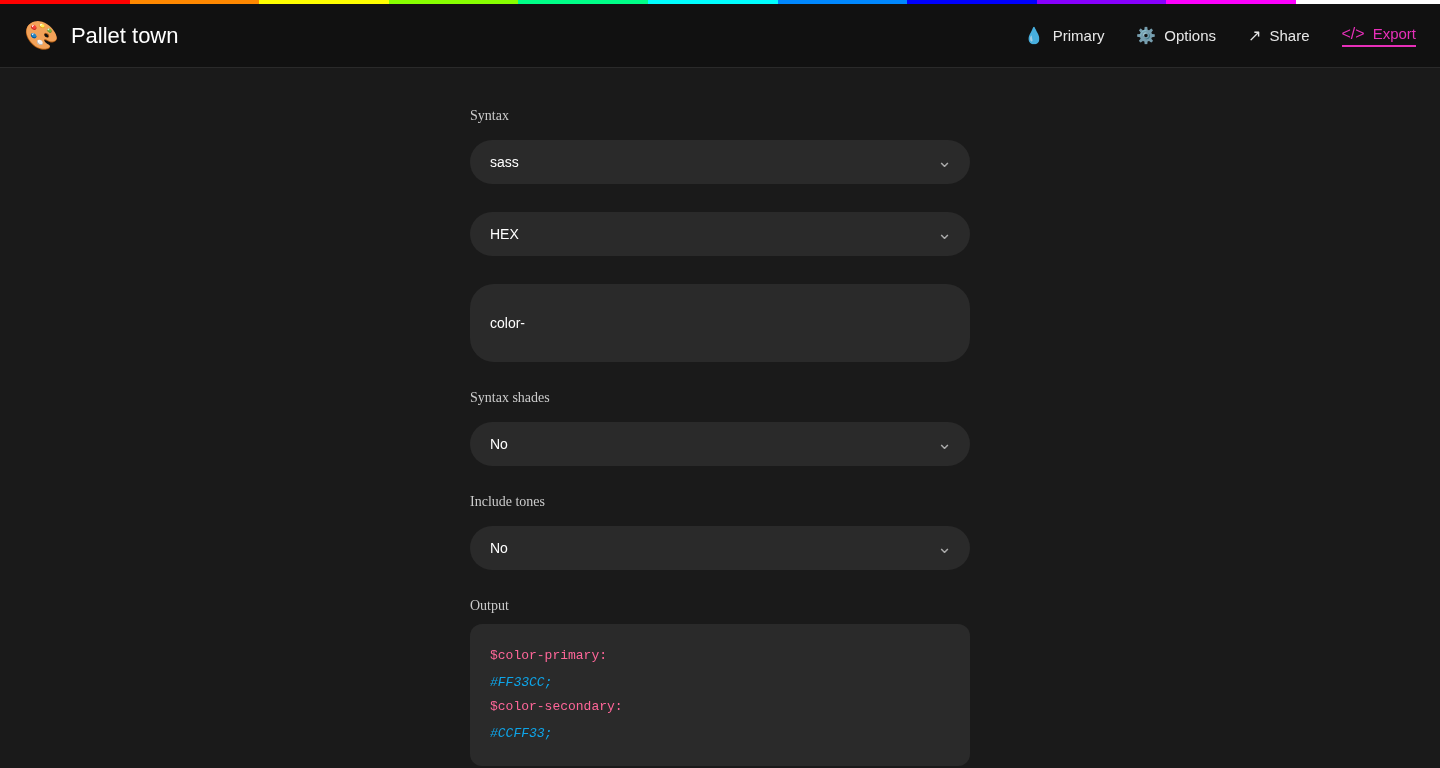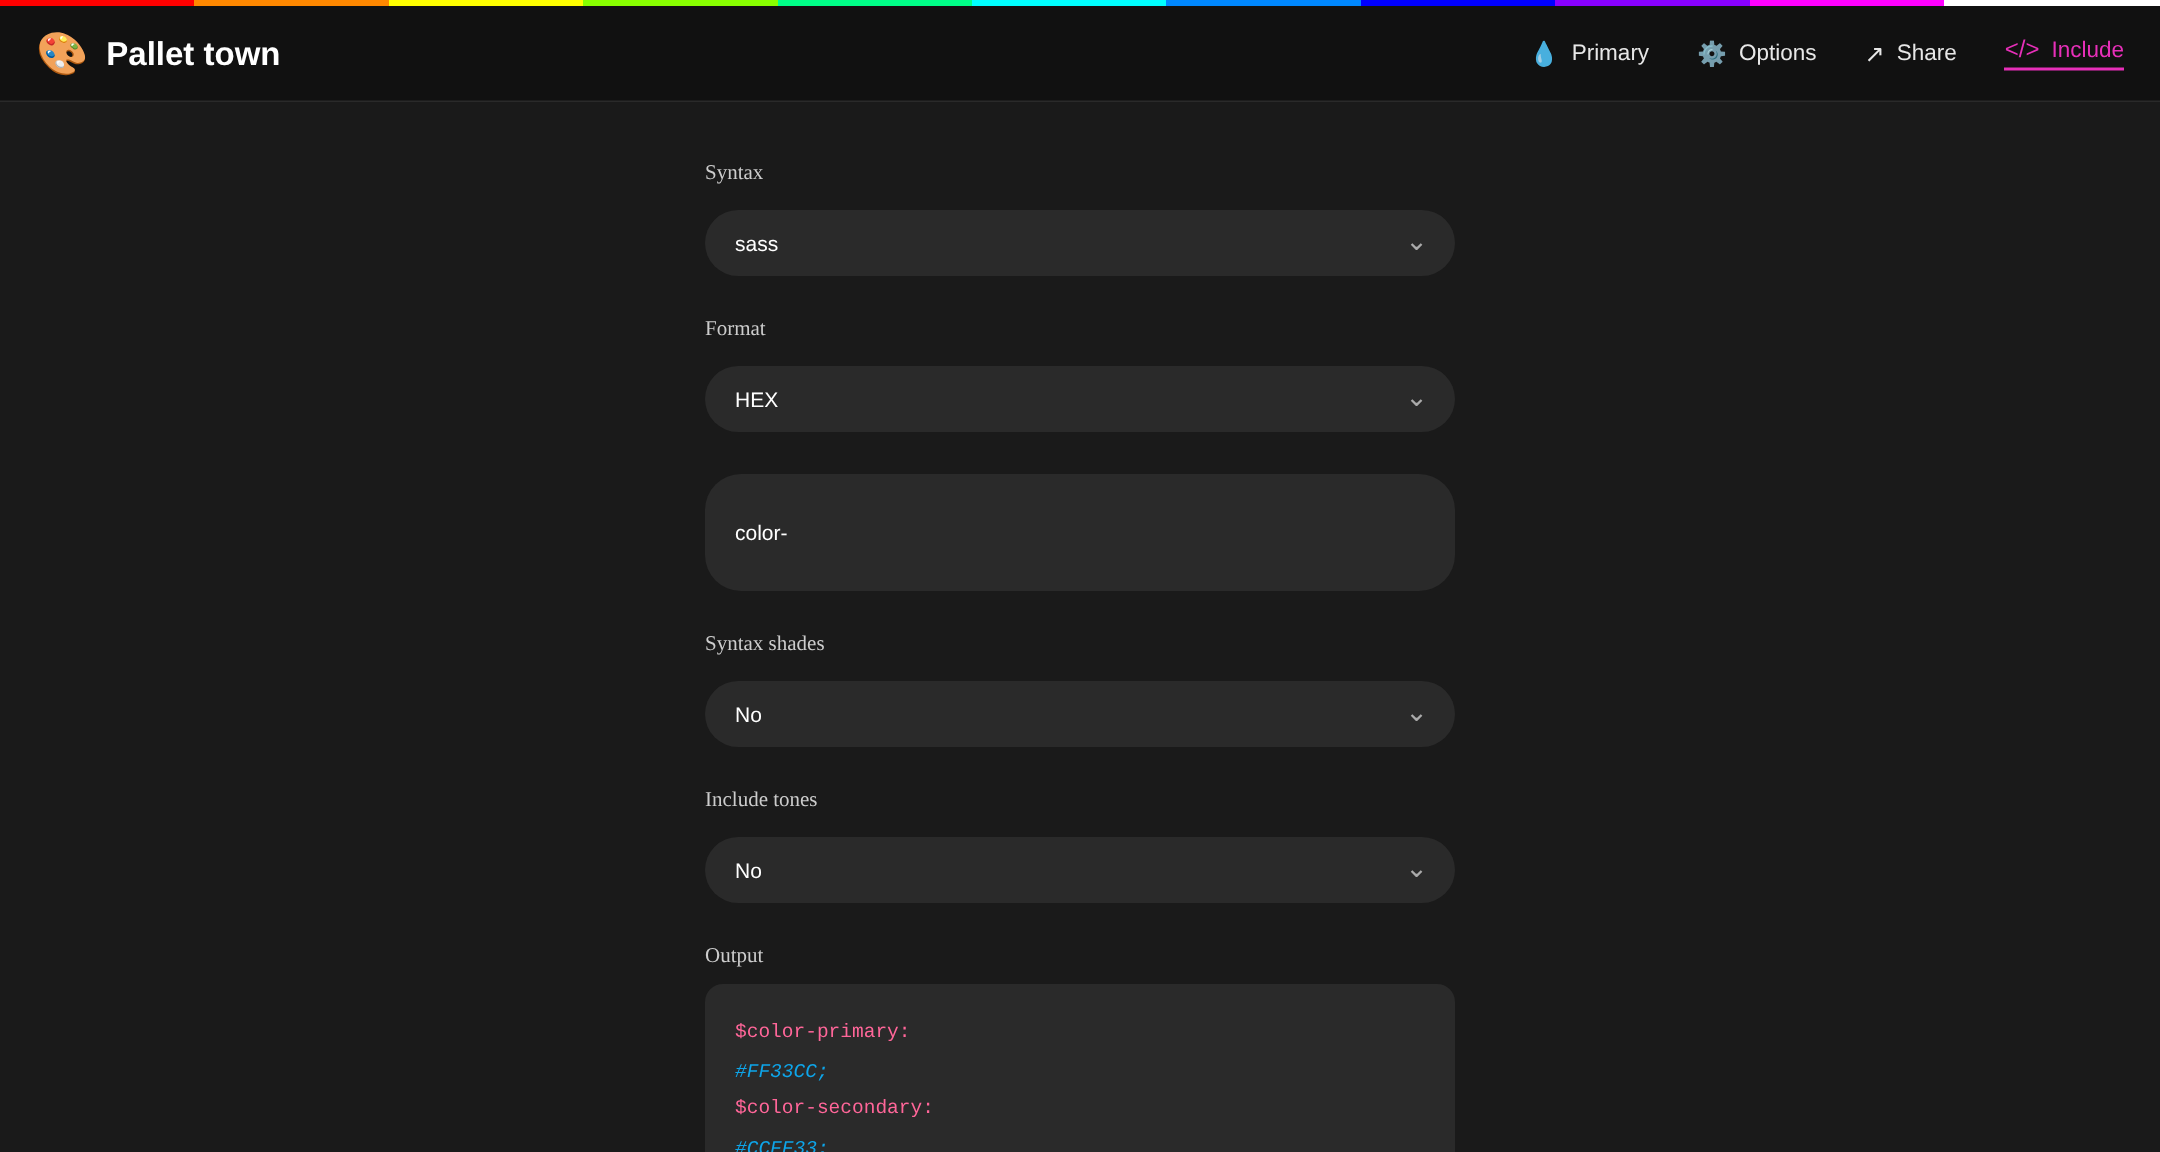--- a/index.html
+++ b/index.html
@@ -54,21 +54,21 @@
       gap: 12px;
     }
 
     .logo-icon {
       font-size: 28px;
       color: #ff33cc;
     }
 
     .app-title {
       font-size: 22px;
-      font-weight: 700;
+      font-weight: 400;
       color: #ffffff;
     }
 
     .header-right {
       display: flex;
       align-items: center;
       gap: 32px;
     }
 
     .nav-item {
@@ -201,21 +201,21 @@
     <div class="nav-item">
       <span class="nav-icon">⚙️</span>
       <span>Options</span>
     </div>
     <div class="nav-item">
       <span class="nav-icon">↗</span>
       <span>Share</span>
     </div>
     <div class="nav-item active">
       <span class="nav-icon">&lt;/&gt;</span>
-      <span>Include</span>
+      <span>Export</span>
     </div>
   </nav>
 </header>
 
 <main class="main-content">
   <div class="form-container">
 
     <div class="form-group">
       <label class="form-label">Syntax</label>
       <div class="select-wrapper">
@@ -223,21 +223,20 @@
           <option value="sass" selected="">sass</option>
           <option value="scss">scss</option>
           <option value="less">less</option>
           <option value="css">css</option>
           <option value="json">json</option>
         </select>
       </div>
     </div>
 
     <div class="form-group">
-      <label class="form-label">Format</label>
       <div class="select-wrapper">
         <select class="form-select">
           <option value="HEX" selected="">HEX</option>
           <option value="RGB">RGB</option>
           <option value="HSL">HSL</option>
           <option value="HSV">HSV</option>
         </select>
       </div>
     </div>
 

